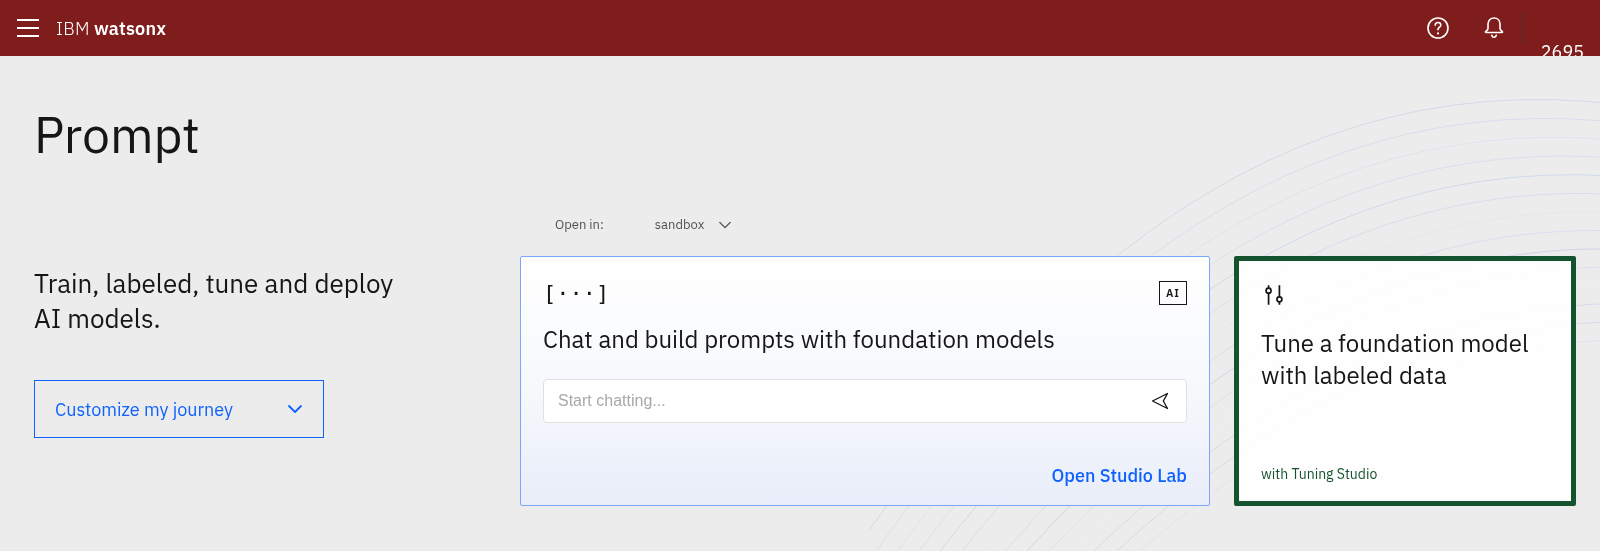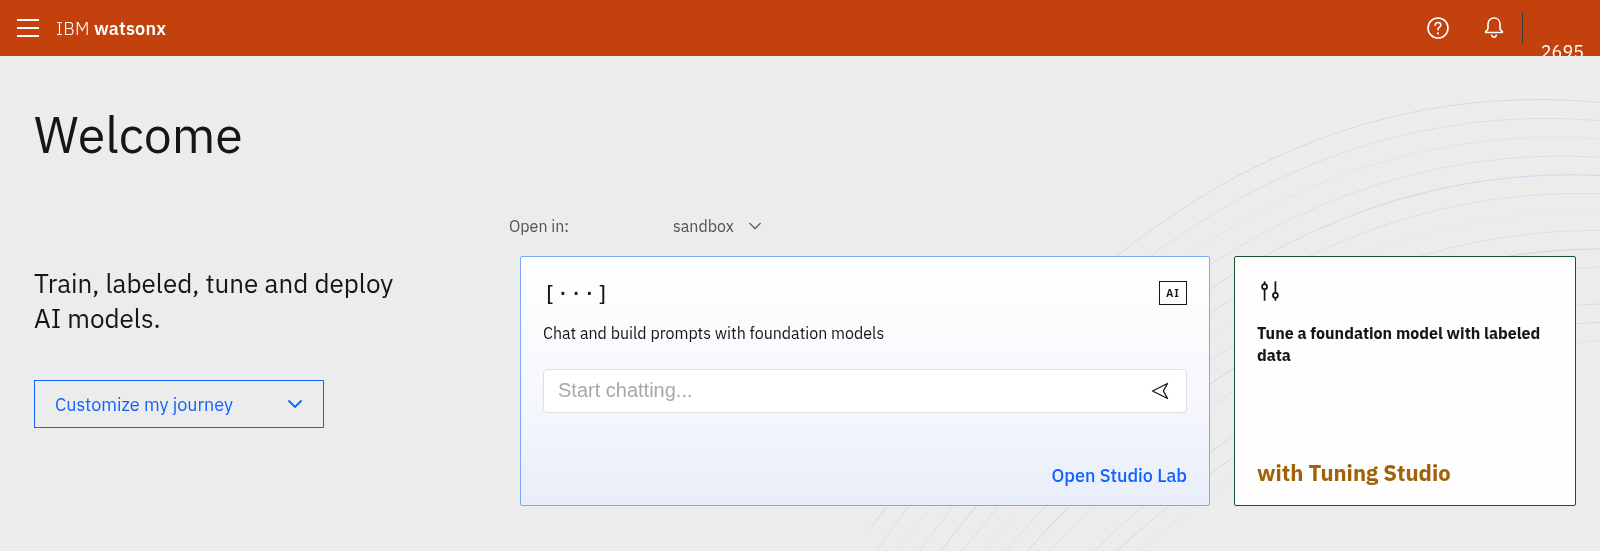--- a/index.html
+++ b/index.html
@@ -1,21 +1,21 @@
 <!DOCTYPE html>
 <html><head>
 <meta charset="utf-8">
 <style>
   * { box-sizing: border-box; margin: 0; padding: 0; }
   html, body { width: 1600px; height: 551px; overflow: hidden; font-family: "IBM Plex Sans", "Helvetica Neue", Arial, sans-serif; background: #f4f4f4; }
 
   
   .topbar {
     height: 56px;
-    background: #c2410c;
+    background: #7f1d1d;
     color: #fff;
     display: flex;
     align-items: center;
     padding: 0 0 0 0;
   }
   .hamburger {
     width: 56px; height: 56px;
     display: flex; align-items: center; justify-content: center;
     cursor: pointer;
   }
@@ -79,41 +79,41 @@
     line-height: 1.35;
     color: #161616;
     width: 380px;
   }
 
   .customize-btn {
     position: absolute;
     left: 34px;
     top: 324px;
     width: 290px;
-    height: 48px;
+    height: 58px;
     border: 1px solid #0f62fe;
     background: transparent;
     color: #0f62fe;
     font-size: 18px;
     display: flex;
     align-items: center;
     padding: 0 20px;
     cursor: pointer;
   }
   .customize-btn .spacer { flex: 1; }
   .customize-btn .chev { width: 16px; height: 16px; }
 
   .open-in-row {
     position: absolute;
-    left: 509px;
+    left: 555px;
     top: 160px;
     display: flex;
     align-items: center;
-    gap: 104px;
-    font-size: 16px;
+    gap: 51px;
+    font-size: 13px;
     color: #525252;
   }
   .project-select {
     display: flex;
     align-items: center;
     gap: 14px;
     cursor: pointer;
     color: #525252;
   }
 
@@ -134,53 +134,52 @@
   }
   .card-prompt {
     width: 690px;
     background: linear-gradient(180deg, #ffffff 0%, #f6f8fc 55%, #e8edf9 100%);
     border: 1px solid #78a9ff;
     border-radius: 2px;
   }
   .card-tune {
     width: 342px;
     background: #ffffffee;
-    border: 1px solid #14532d;
+    border: 5px solid #14532d;
     border-radius: 2px;
-    font-weight: bold;
   }
 
   .card-icon-row {
     display: flex;
     align-items: center;
     justify-content: space-between;
     height: 28px;
   }
   .card-title {
     margin-top: 16px;
-    font-size: 16px;
+    font-size: 24px;
     line-height: 1.35;
     color: #161616;
   }
   .chat-input {
     margin-top: 24px;
     height: 44px;
     background: #fff;
     border: 1px solid #e0e0e0;
     border-radius: 4px;
     display: flex;
     align-items: center;
     padding: 0 14px;
     gap: 12px;
   }
   .chat-input input {
     flex: 1;
     border: none;
     outline: none;
-    font-size: 20px;
+    font-size: 16px;
     color: #161616;
     background: transparent;
   }
   .chat-input input::placeholder { color: #a8a8a8; }
   .send-btn {
     width: 24px; height: 24px;
     display: flex; align-items: center; justify-content: center;
     cursor: pointer;
   }
 
@@ -190,22 +189,22 @@
     align-items: center;
   }
   .card-bottom-row .fill { flex: 1; }
   .open-link {
     color: #0f62fe;
     font-size: 18px;
     font-weight: 500;
     cursor: pointer;
   }
   .card-tune-sub {
-    color: #a16207;
-    font-size: 22px;
+    color: #14532d;
+    font-size: 14px;
   }
 
   .ai-badge {
     width: 28px; height: 24px;
     border: 1.5px solid #161616;
     display: flex; align-items: center; justify-content: center;
     font-size: 11px;
     font-weight: 600;
     letter-spacing: 1px;
     color: #161616;
@@ -264,21 +263,21 @@
         <path d="M110 620 Q 520 120 1000 320" stroke="#c8c2e6"></path>
         <path d="M130 620 Q 540 140 1010 340" stroke="#dad7f0"></path>
         <path d="M150 620 Q 560 160 1020 360" stroke="#efeaf6"></path>
         <path d="M170 620 Q 580 180 1030 380" stroke="#d2cdeb"></path>
         <path d="M190 620 Q 600 200 1040 400" stroke="#c6cfe9"></path>
         <path d="M210 620 Q 620 220 1050 420" stroke="#dedaf1"></path>
       </g>
     </svg>
   </div>
 
-  <div class="welcome-title">Welcome</div>
+  <div class="welcome-title">Prompt</div>
   <div class="welcome-sub">Train, labeled, tune and deploy AI models.</div>
 
   <div class="customize-btn">
     <span>Customize my journey</span>
     <span class="spacer"></span>
     <svg class="chev" viewBox="0 0 16 16" fill="none">
       <path d="M2 5l6 6 6-6" stroke="#0f62fe" stroke-width="1.8" stroke-linecap="round" stroke-linejoin="round"></path>
     </svg>
   </div>
 

